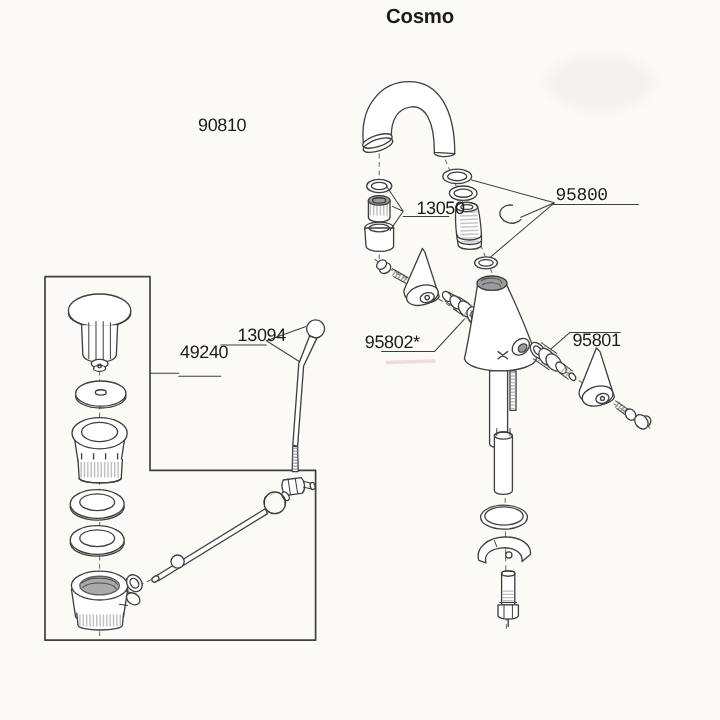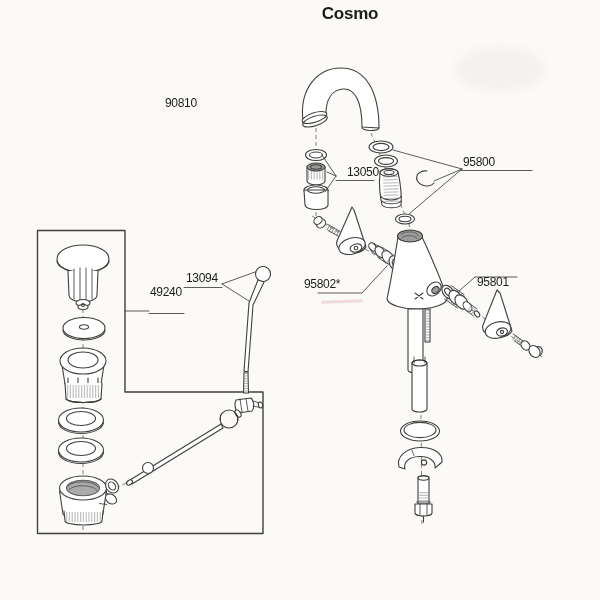--- a/index.html
+++ b/index.html
@@ -17,21 +17,21 @@
   .stage{position:absolute;inset:0;border-radius:30px;}
   svg{position:absolute;left:0;top:0;}
   .ln{stroke:var(--line);fill:none;stroke-width:1.1;stroke-linecap:round;stroke-linejoin:round;}
   .thin{stroke-width:.85;}
   .thick{stroke-width:1.4;}
   .fw{fill:#ffffff;}
   .dk{fill:#9c9c9c;}
   .tx{stroke:#8d8d8d;fill:none;}
   .dash{stroke:#6a6a6a;stroke-width:.85;fill:none;stroke-dasharray:4 3;}
   .lbl{
-    position:absolute;font-size:12px;color:var(--text);
+    position:absolute;font-size:15px;color:var(--text);
     letter-spacing:-0.3px;white-space:nowrap;line-height:1;
   }
   .title{
     position:absolute;left:300px;top:4px;width:100px;text-align:center;
     font-size:17px;font-weight:bold;color:var(--text);letter-spacing:-0.2px;
   }
   .smudge-pink{
     position:absolute;left:321px;top:300px;width:42px;height:3px;
     background:rgba(226,167,180,.38);transform:rotate(-2deg);border-radius:2px;
   }
@@ -243,18 +243,18 @@
       <path class="ln thin" d="M475,277 L517,277 M475,277 L459,291"></path>
     </g>
   </svg>
 
   <div class="smudge-pink"></div>
   <div class="smudge-gray"></div>
 
   <div class="title">Cosmo</div>
   <div class="lbl" style="left:165px;top:97px;">90810</div>
   <div class="lbl" style="left:347px;top:166px;">13050</div>
-  <div class="lbl" style="left:463px;top:156px;">95800</div>
-  <div class="lbl" style="left:186px;top:272px;">13094</div>
+  <div class="lbl" style="left:463px;top:156px;font-family:Liberation Mono, monospace;">95800</div>
+  <div class="lbl" style="left:198px;top:272px;">13094</div>
   <div class="lbl" style="left:150px;top:286px;">49240</div>
   <div class="lbl" style="left:304px;top:278px;">95802*</div>
   <div class="lbl" style="left:477px;top:276px;">95801</div>
 </div>
 
 </body></html>

